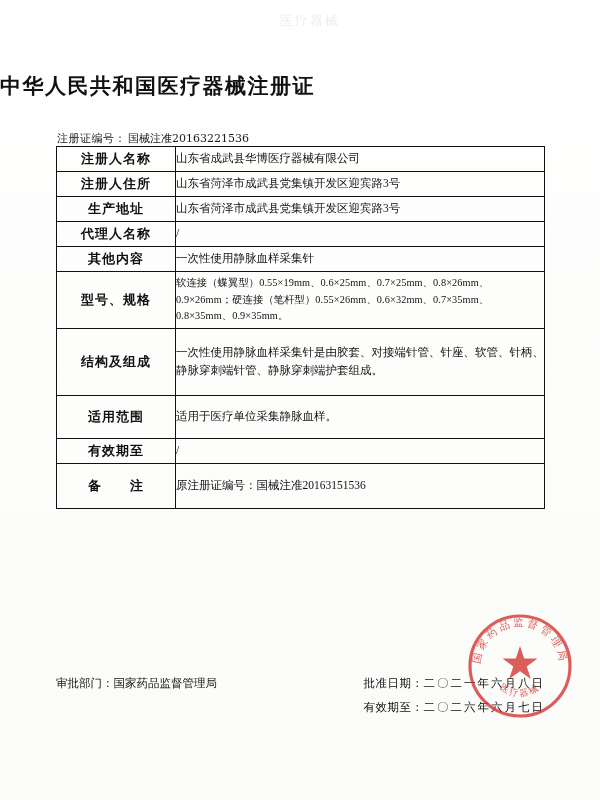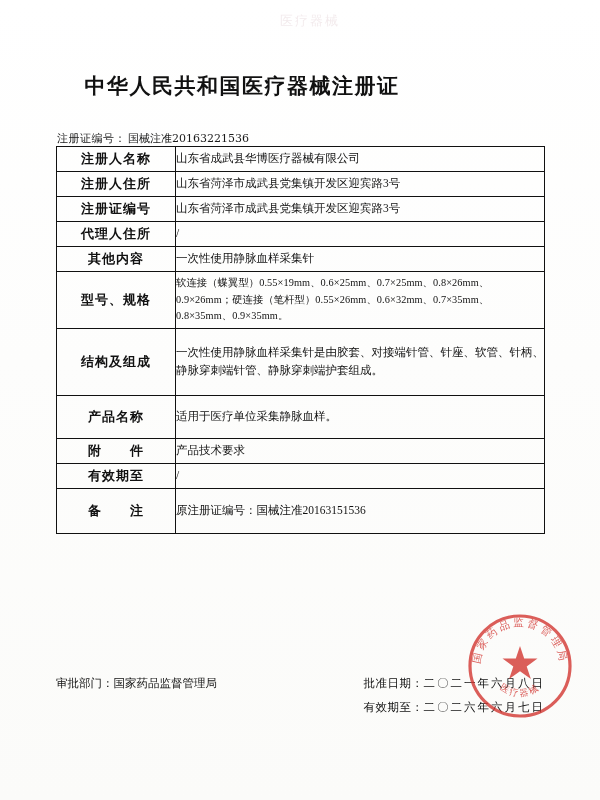--- a/index.html
+++ b/index.html
@@ -42,21 +42,20 @@
     letter-spacing: 2px;
     text-align: center;
     line-height: 26px;
     pointer-events: none;
   }
   .doc-title {
     position: absolute;
     top: 72px;
     left: 0;
     width: 484px;
-    text-align: center;
     font-family: "DejaVu Serif", "Liberation Serif", serif;
     font-size: 21px;
     font-weight: 700;
     letter-spacing: 1.5px;
     color: #111;
   }
   .reg-no-line {
     position: absolute;
     top: 131px;
     left: 57px;
@@ -169,46 +168,42 @@
     <tbody>
       <tr class="row-h-md">
         <td class="key">注册人名称</td>
         <td class="val">山东省成武县华博医疗器械有限公司</td>
       </tr>
       <tr class="row-h-md">
         <td class="key">注册人住所</td>
         <td class="val">山东省菏泽市成武县党集镇开发区迎宾路3号</td>
       </tr>
       <tr class="row-h-md">
-        <td class="key">注册证编号</td>
+        <td class="key">生产地址</td>
         <td class="val">山东省菏泽市成武县党集镇开发区迎宾路3号</td>
       </tr>
       <tr class="row-h-md">
-        <td class="key">代理人住所</td>
+        <td class="key">代理人名称</td>
         <td class="val">/</td>
       </tr>
       <tr class="row-h-md">
         <td class="key">其他内容</td>
         <td class="val">一次性使用静脉血样采集针</td>
       </tr>
       <tr class="row-h-spec">
         <td class="key">型号、规格</td>
         <td class="val small">软连接（蝶翼型）0.55×19mm、0.6×25mm、0.7×25mm、0.8×26mm、0.9×26mm；硬连接（笔杆型）0.55×26mm、0.6×32mm、0.7×35mm、0.8×35mm、0.9×35mm。</td>
       </tr>
       <tr class="row-h-struct">
         <td class="key">结构及组成</td>
         <td class="val">一次性使用静脉血样采集针是由胶套、对接端针管、针座、软管、针柄、静脉穿刺端针管、静脉穿刺端护套组成。</td>
       </tr>
       <tr class="row-h-scope">
-        <td class="key">产品名称</td>
+        <td class="key">适用范围</td>
         <td class="val">适用于医疗单位采集静脉血样。</td>
-      </tr>
-      <tr class="row-h-md">
-        <td class="key">附　　件</td>
-        <td class="val">产品技术要求</td>
       </tr>
       <tr class="row-h-md">
         <td class="key">有效期至</td>
         <td class="val">/</td>
       </tr>
       <tr class="row-h-note">
         <td class="key">备　　注</td>
         <td class="val">原注册证编号：国械注准20163151536</td>
       </tr>
     </tbody>

